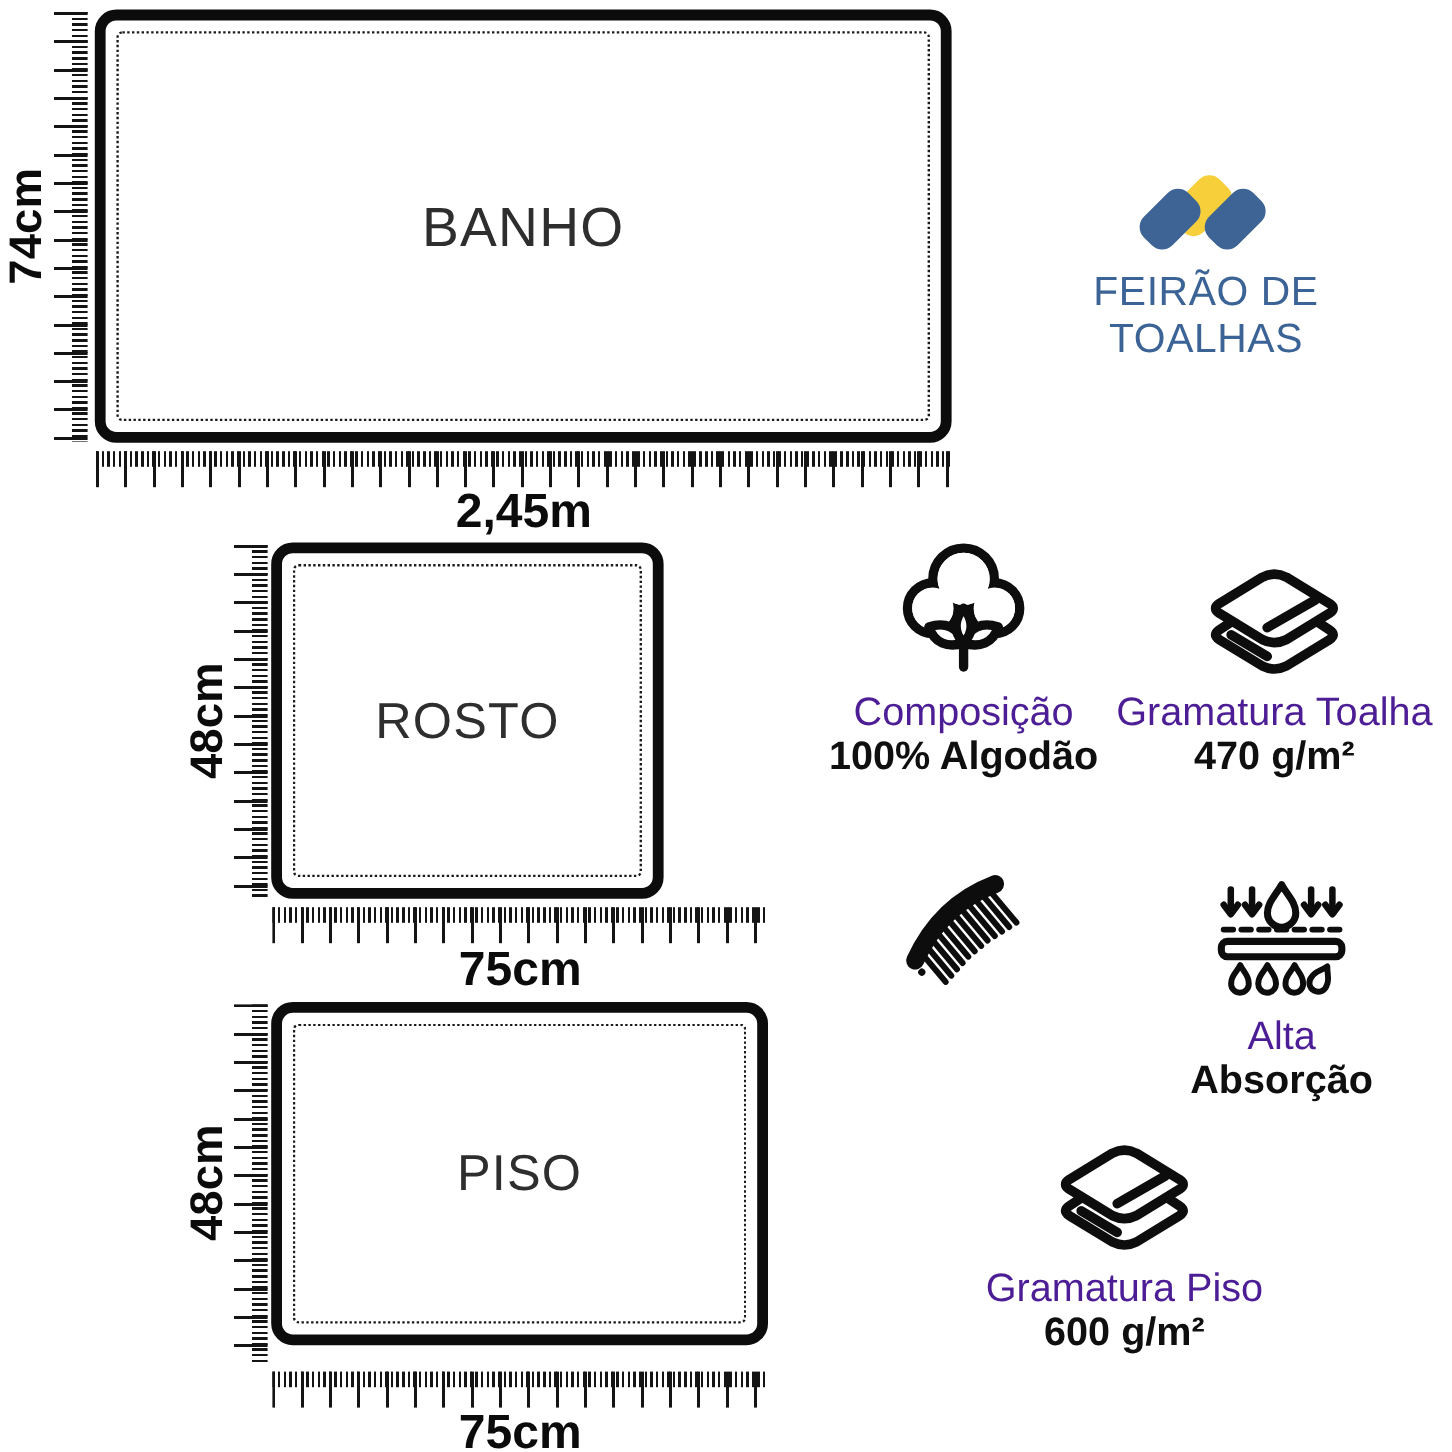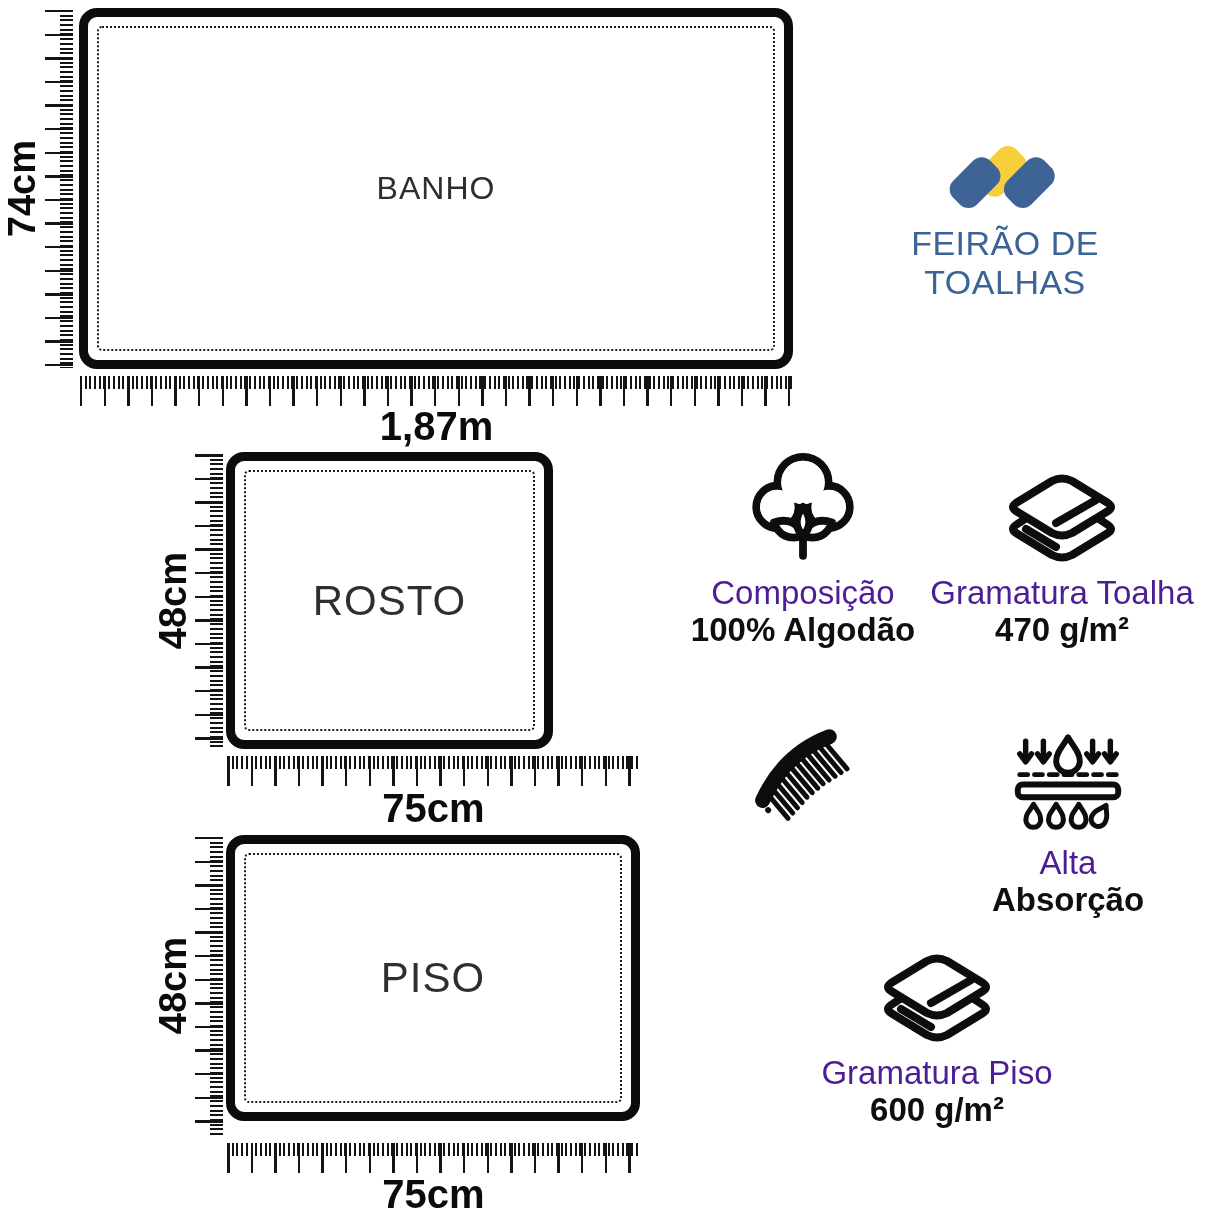--- a/index.html
+++ b/index.html
@@ -48,24 +48,24 @@
 <body>
 
 <div id="canvas">
 
   <div class="h-label" style="left:0;top:10px;width:45px;height:358px">
     <span>74cm</span>
   </div>
   <div class="v-ruler" style="left:45px;top:10px;width:28px;height:358px"></div>
   <div class="towel-rect" style="left:79px;top:8px;width:714px;height:361px">
     <div class="dotted"></div>
-    <div class="towel-label" style="font-size:32px">BANHO</div>
+    <div class="towel-label" style="font-size:46px">BANHO</div>
   </div>
   <div class="h-ruler" style="left:80px;top:376px;width:713px;height:30px"></div>
-  <div class="w-label" style="left:80px;top:404px;width:713px">1,87m</div>
+  <div class="w-label" style="left:80px;top:404px;width:713px">2,45m</div>
 
   <div class="h-label" style="left:152px;top:454px;width:43px;height:294px">
     <span>48cm</span>
   </div>
   <div class="v-ruler" style="left:195px;top:454px;width:28px;height:294px"></div>
   <div class="towel-rect" style="left:226px;top:452px;width:327px;height:297px">
     <div class="dotted"></div>
     <div class="towel-label" style="font-size:42px">ROSTO</div>
   </div>
   <div class="h-ruler" style="left:227px;top:756px;width:413px;height:30px"></div>

